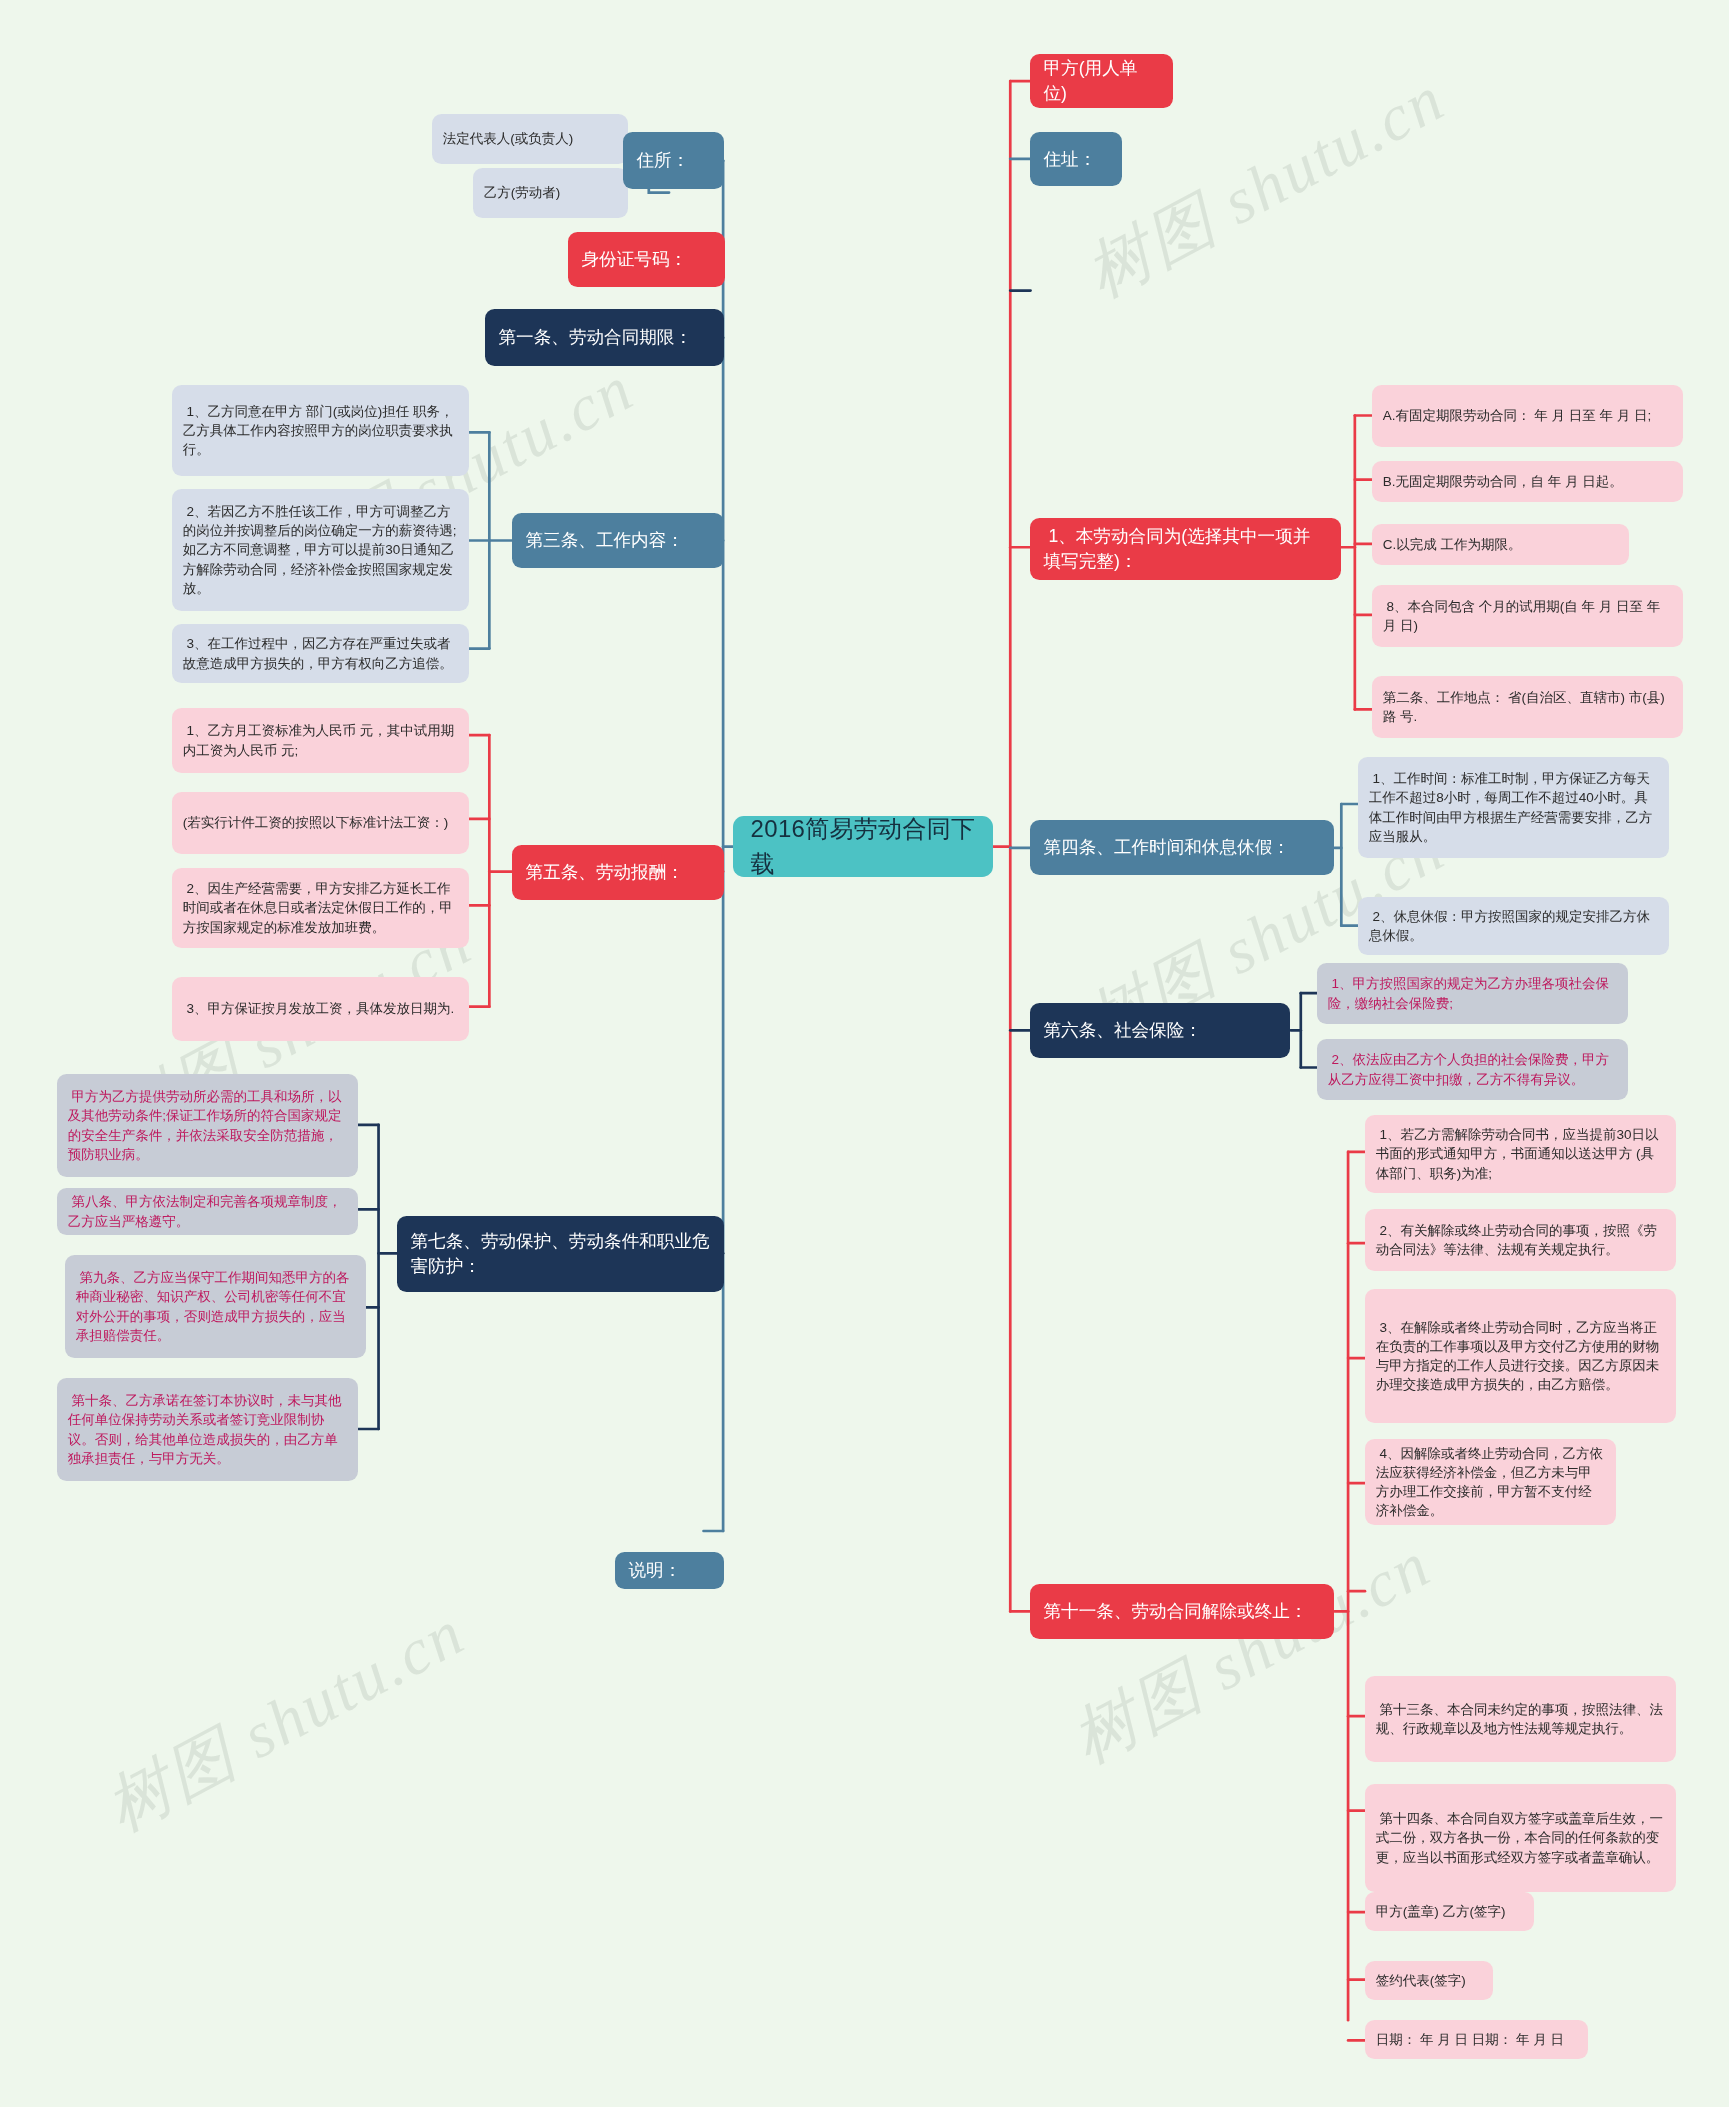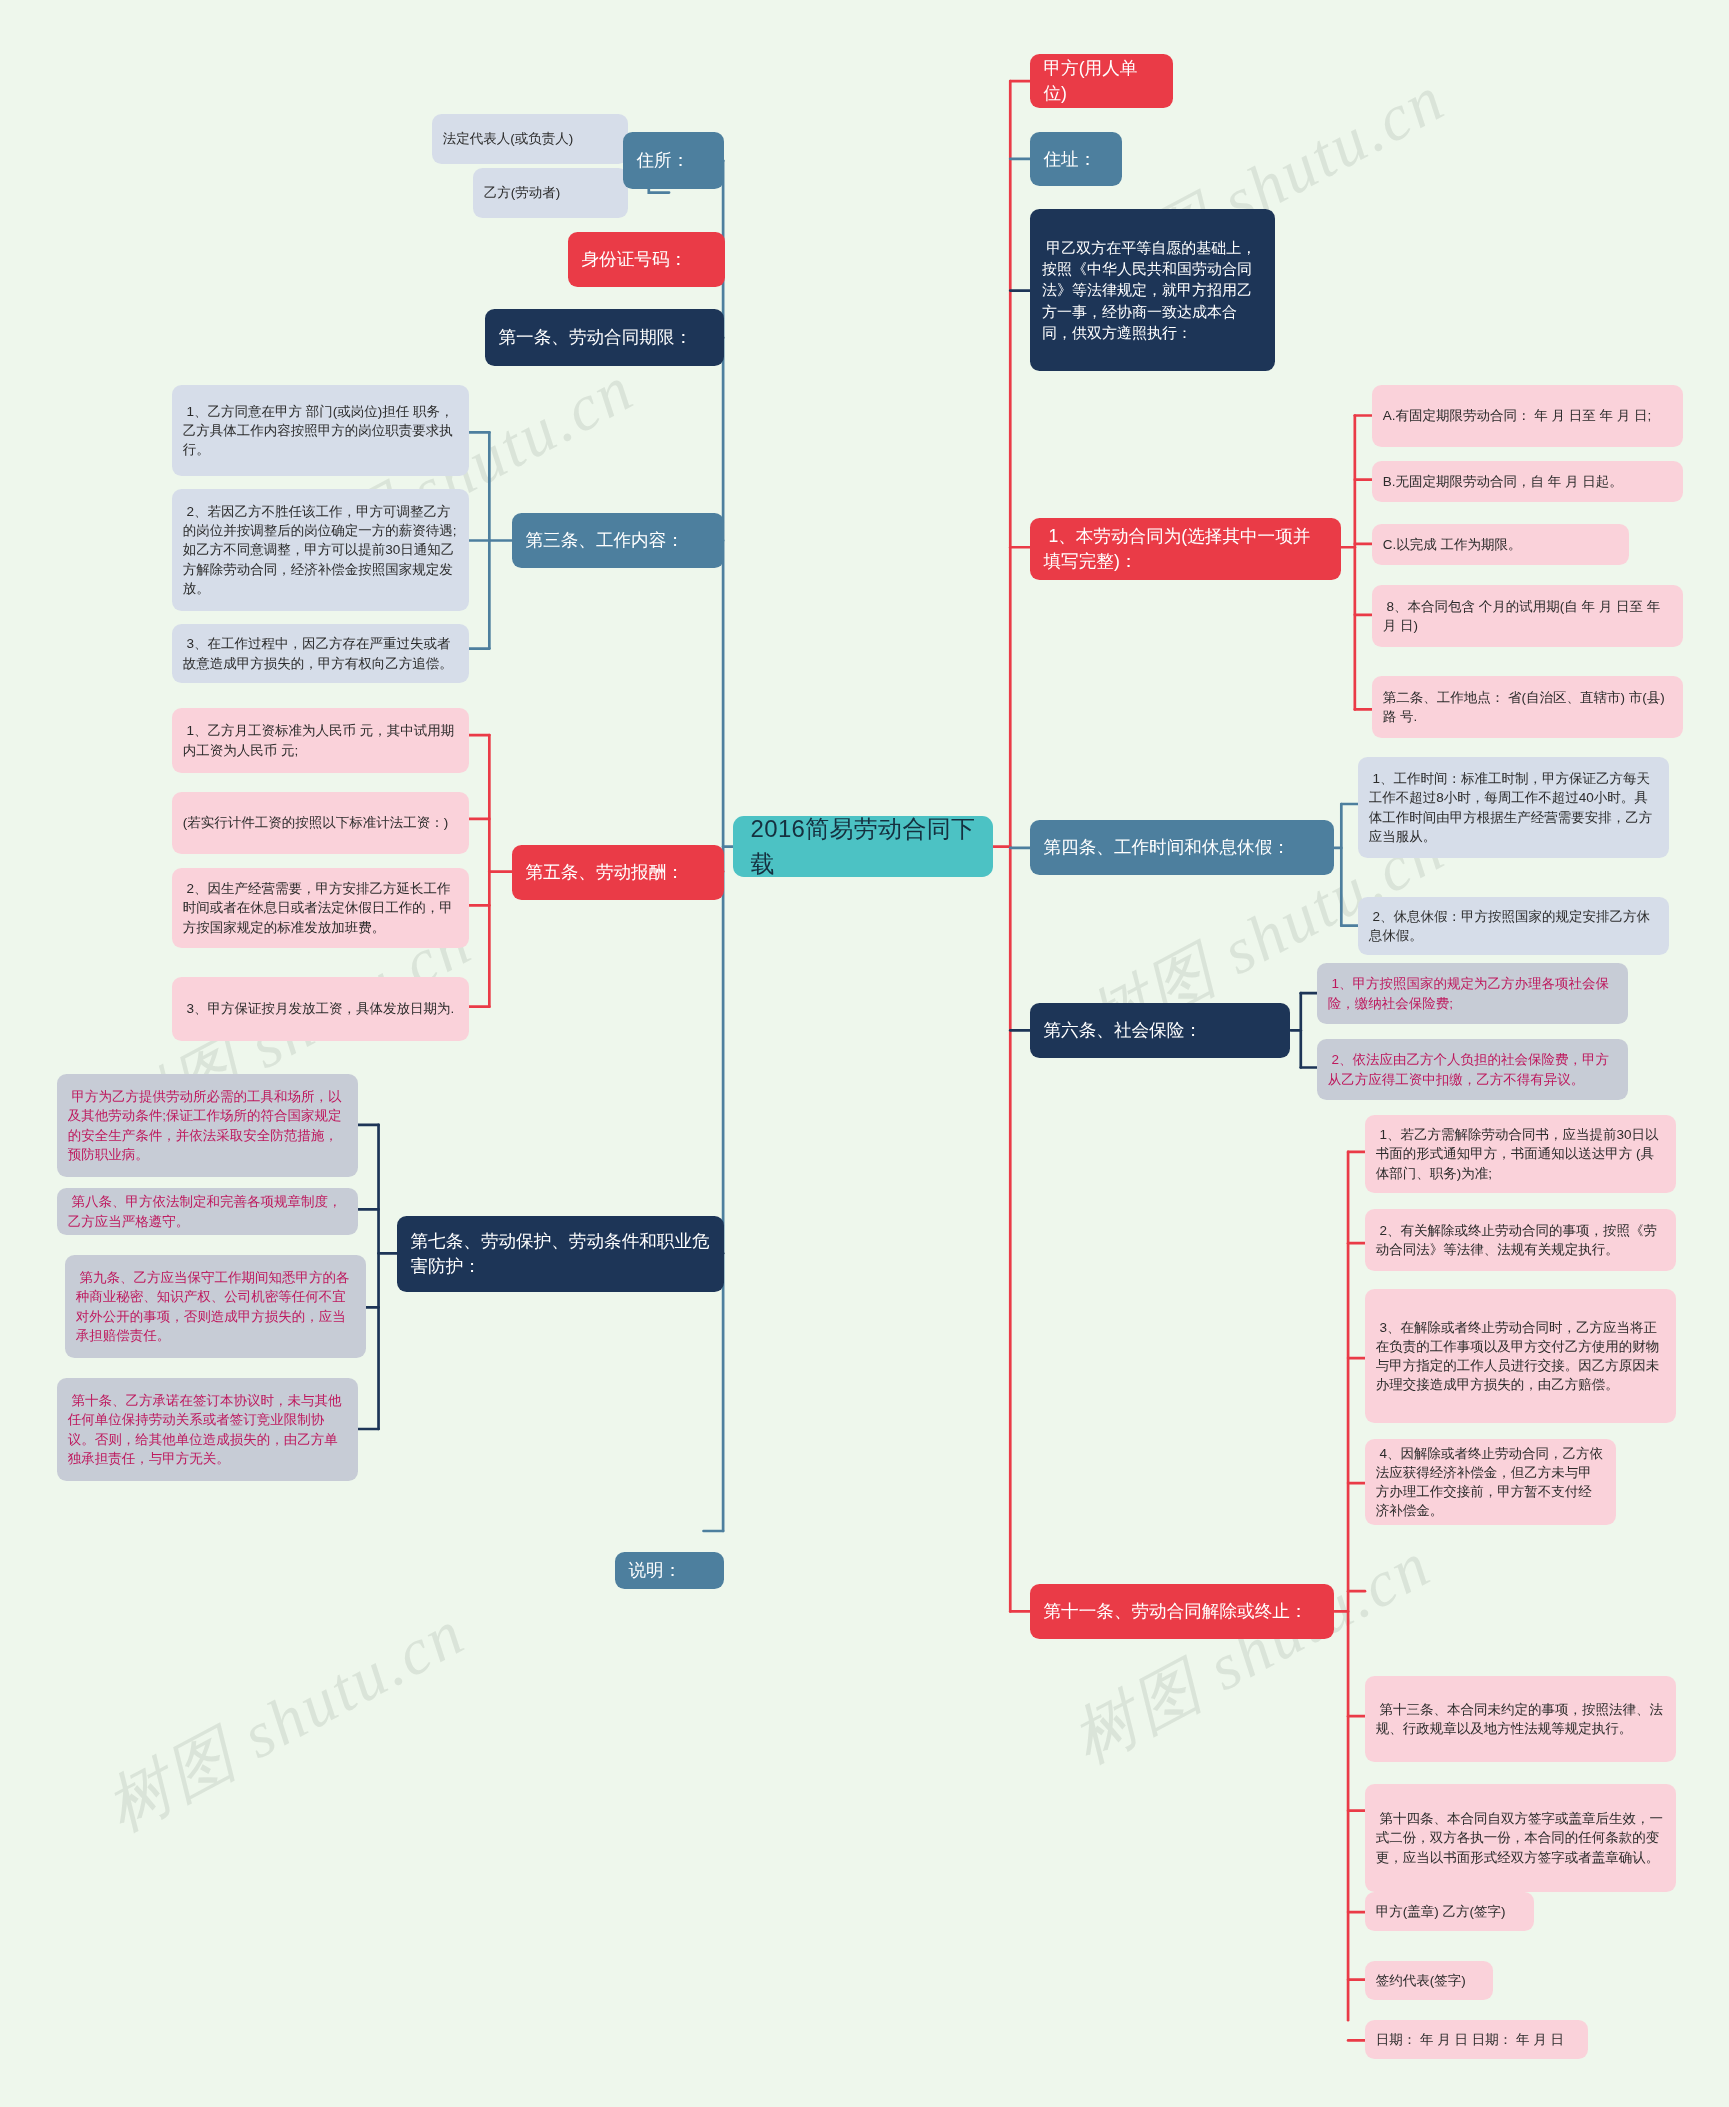--- a/index.html
+++ b/index.html
@@ -179,21 +179,20 @@
   <div class="node leaf t-navylite" style="left:57px;top:1378px;width:301px;height:103px;"> 第十条、乙方承诺在签订本协议时，未与其他任何单位保持劳动关系或者签订竞业限制协议。否则，给其他单位造成损失的，由乙方单独承担责任，与甲方无关。</div>
 
   <div class="node lvl1 t-navy" style="left:397px;top:1216px;width:327px;height:76px;">第七条、劳动保护、劳动条件和职业危害防护：</div>
 
   <div class="node lvl1 t-steel" style="left:615px;top:1552px;width:109px;height:37px;">说明：</div>
 
   <div class="node lvl1 t-red" style="left:1030px;top:54px;width:143px;height:54px;">甲方(用人单位)</div>
 
   <div class="node lvl1 t-steel" style="left:1030px;top:132px;width:92px;height:54px;">住址：</div>
 
-  <div class="node lvl2 t-navy" style="left:1030px;top:209px;width:245px;height:162px;"> 甲乙双方在平等自愿的基础上，按照《中华人民共和国劳动合同法》等法律规定，就甲方招用乙方一事，经协商一致达成本合同，供双方遵照执行：</div>
 
   <div class="node lvl1 t-red" style="left:1030px;top:518px;width:311px;height:62px;"> 1、本劳动合同为(选择其中一项并填写完整)：</div>
 
   <div class="node leaf t-redlite" style="left:1372px;top:385px;width:311px;height:62px;">A.有固定期限劳动合同： 年 月 日至 年 月 日;</div>
   <div class="node leaf t-redlite" style="left:1372px;top:461px;width:311px;height:41px;">B.无固定期限劳动合同，自 年 月 日起。</div>
   <div class="node leaf t-redlite" style="left:1372px;top:524px;width:257px;height:41px;">C.以完成 工作为期限。</div>
   <div class="node leaf t-redlite" style="left:1372px;top:585px;width:311px;height:62px;"> 8、本合同包含 个月的试用期(自 年 月 日至 年 月 日)</div>
   <div class="node leaf t-redlite" style="left:1372px;top:676px;width:311px;height:62px;">第二条、工作地点： 省(自治区、直辖市) 市(县) 路 号.</div>
 
   <div class="node lvl1 t-steel" style="left:1030px;top:820px;width:304px;height:55px;">第四条、工作时间和休息休假：</div>

